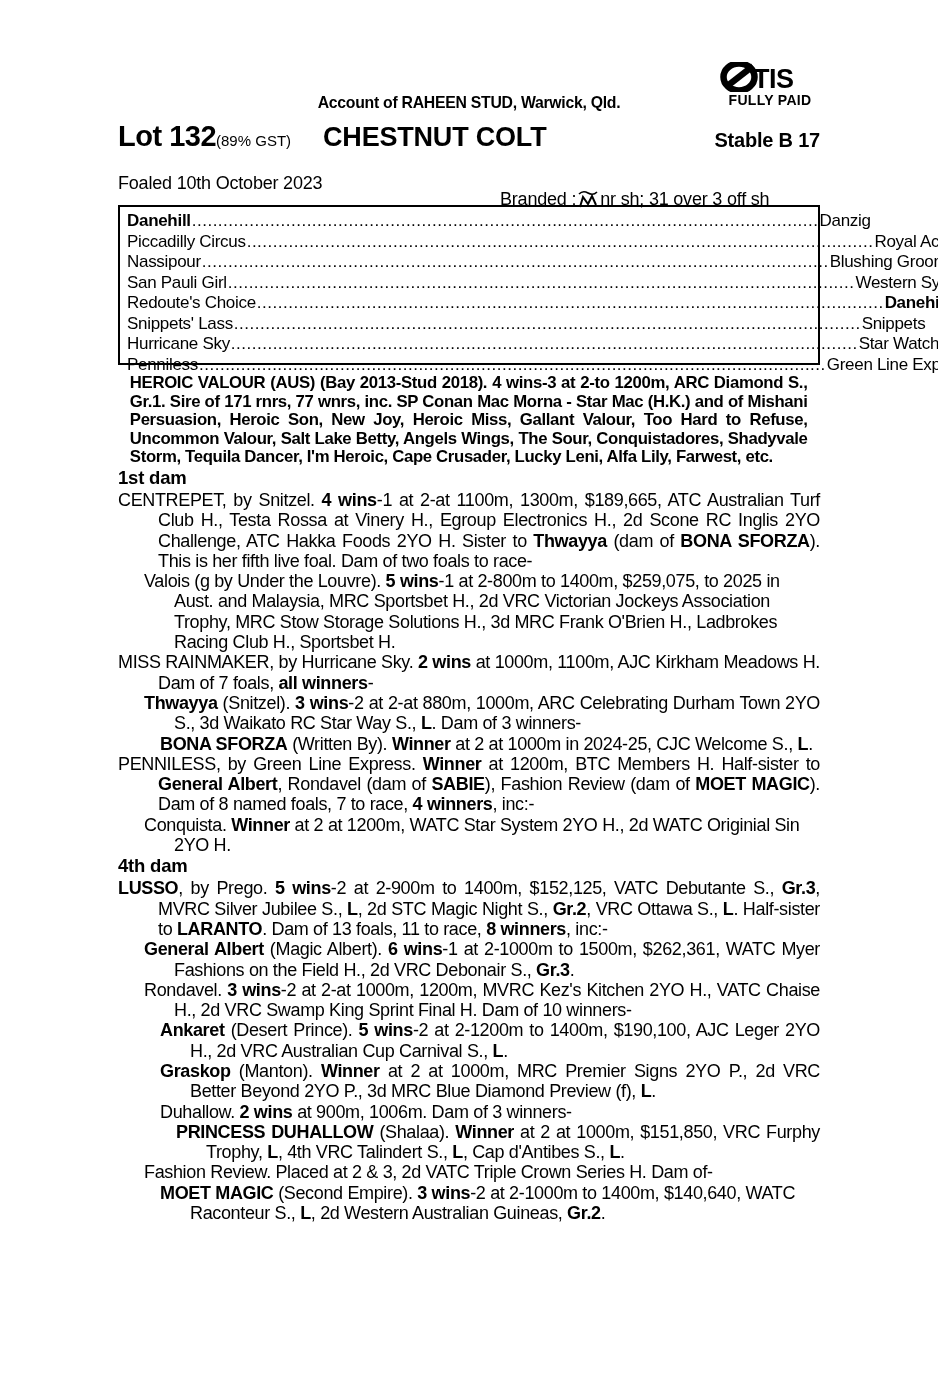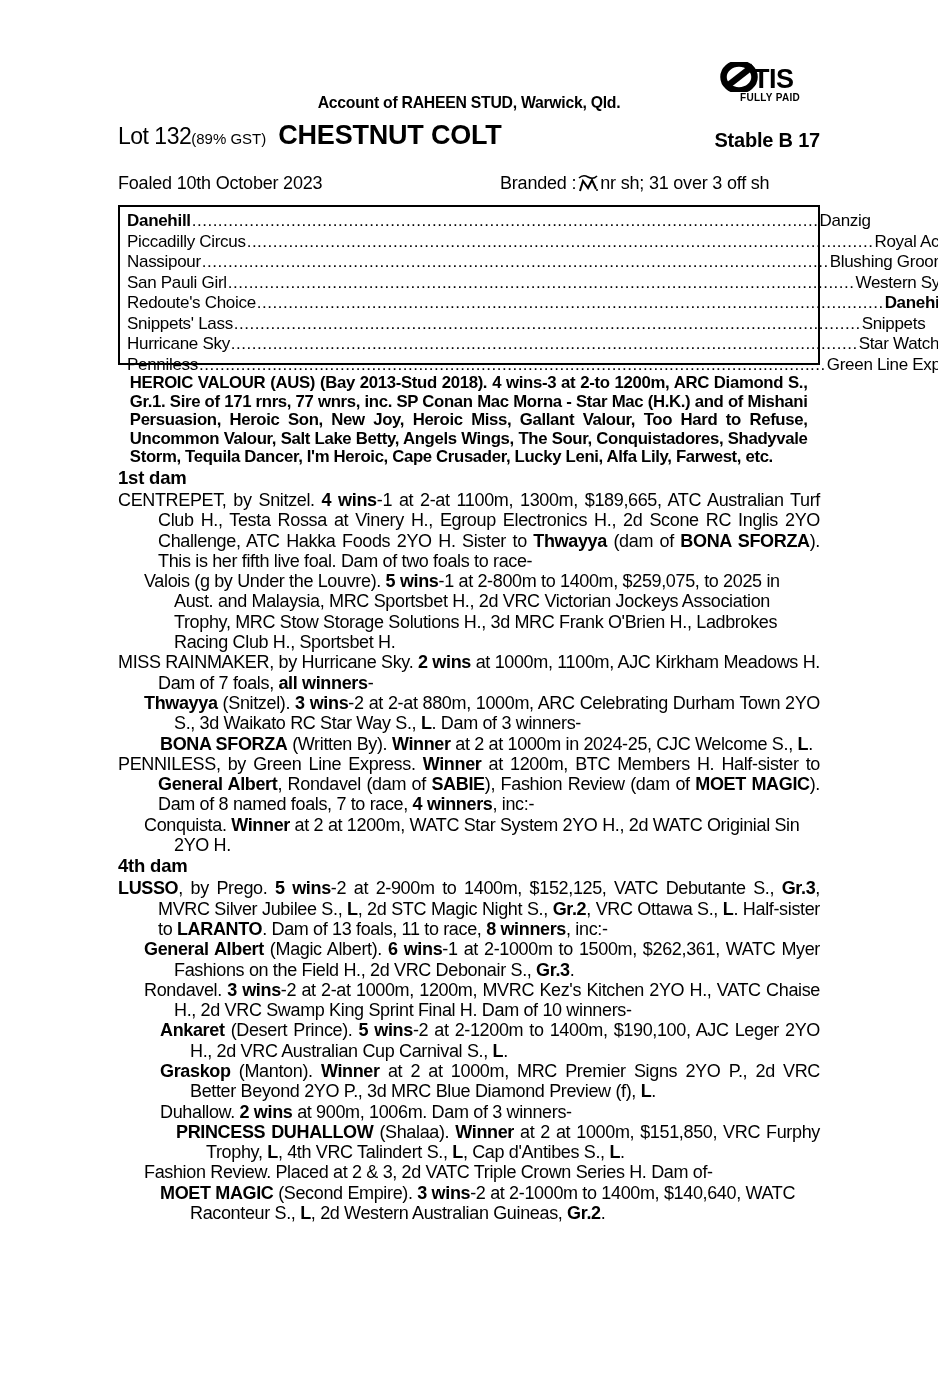--- a/index.html
+++ b/index.html
@@ -38,21 +38,21 @@
     line-height: 1;
   }
   .logo-mark {
     display: block;
     height: 30px;
     position: relative;
   }
   .logo-mark svg { display: block; margin: 0 auto; }
   .logo-sub {
     display: block;
-    font-size: 10px;
+    font-size: 14px;
     font-weight: bold;
     letter-spacing: 0.3px;
     margin-top: 1px;
     white-space: nowrap;
   }
   .account-line {
     position: absolute;
     left: 0;
     right: 0;
     top: 93px;
@@ -63,35 +63,35 @@
     transform: scaleX(0.93);
   }
 
   
   .title-row {
     position: relative;
     height: 34px;
     margin-top: 2px;
   }
   .lot-num {
-    font-size: 23px;
-    font-weight: normal;
+    font-size: 29px;
+    font-weight: bold;
     letter-spacing: -0.5px;
     vertical-align: baseline;
   }
   .gst {
     font-size: 15px;
     font-weight: normal;
     letter-spacing: 0px;
   }
   .colour-sex {
     font-size: 27px;
     font-weight: bold;
     letter-spacing: -0.2px;
-    margin-left: 12px;
+    margin-left: 32px;
   }
   .stable {
     position: absolute;
     right: 0;
     bottom: 2px;
     font-size: 20px;
     font-weight: bold;
     letter-spacing: -0.2px;
   }
 
@@ -99,21 +99,21 @@
   .sub-row {
     position: relative;
     height: 26px;
     font-size: 18px;
     letter-spacing: -0.2px;
     margin-top: 19px;
   }
   .branded {
     position: absolute;
     left: 382px;
-    top: 0;
+    top: 16px;
     white-space: nowrap;
   }
   .brand-glyph {
     display: inline-block;
     width: 22px;
     height: 18px;
     vertical-align: -3px;
     margin: 0 1px;
   }
   .brand-glyph svg { display: block; }

